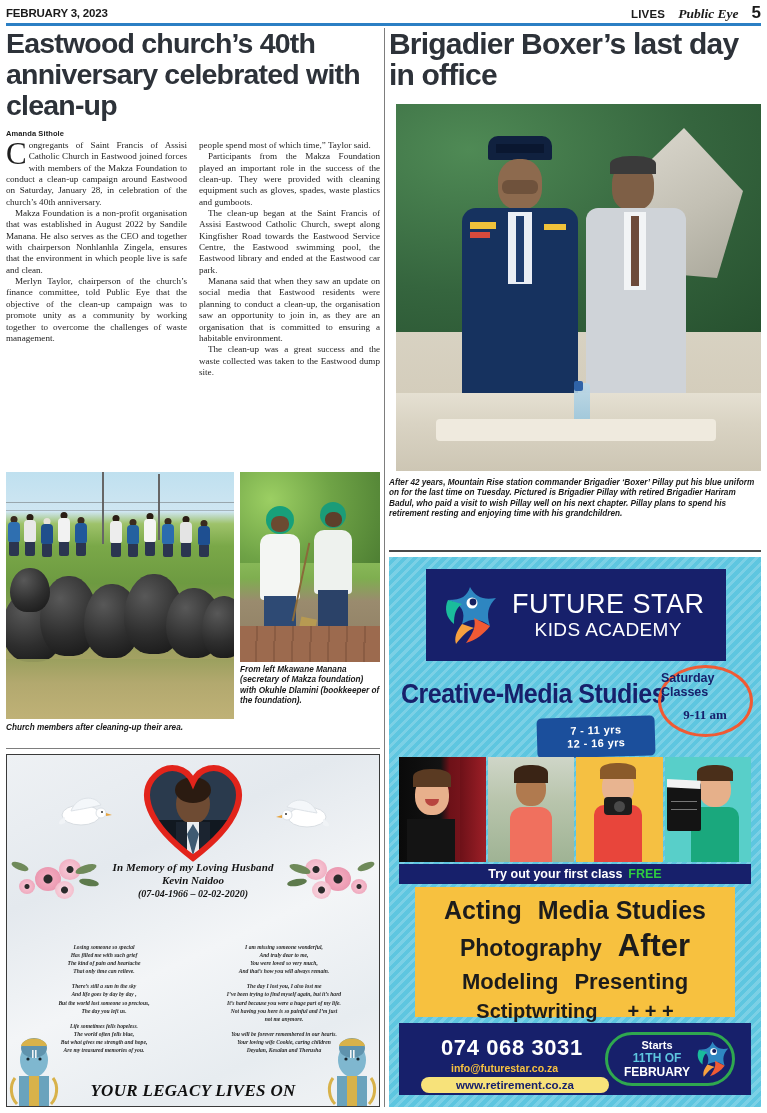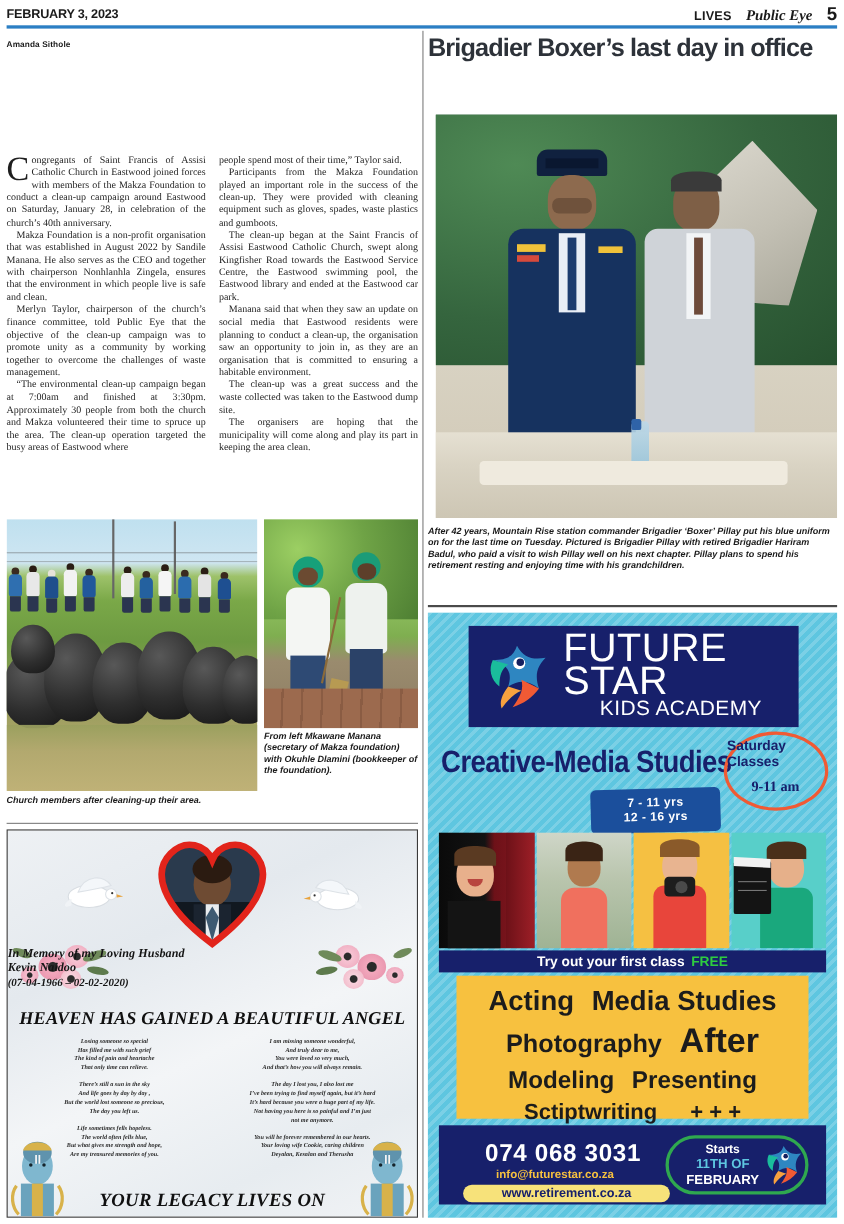--- a/index.html
+++ b/index.html
@@ -45,21 +45,21 @@
 
   
   .left-col { position:absolute; left:6px; top:28px; width:374px; }
   .headline {
     font-family:"Liberation Sans", sans-serif;
     font-weight:bold; font-size:28.5px; line-height:31px;
     color:#2d3239; letter-spacing:-0.8px;
   }
   .headline-r {
     font-family:"Liberation Sans", sans-serif;
-    font-weight:bold; font-size:23px; line-height:31px;
+    font-weight:bold; font-size:30px; line-height:31px;
     color:#2d3239; letter-spacing:-0.8px;
   }
   .byline {
     font-family:"Liberation Sans", sans-serif;
     font-weight:bold; font-size:7.5px; color:#1a1a1a;
     margin-top:8px; letter-spacing:0.1px;
   }
   .body-cols {
     position:absolute; left:6px; top:140px; width:374px; height:330px;
     display:flex; gap:12px;
@@ -118,21 +118,21 @@
   .memorial {
     position:absolute; left:6px; top:754px; width:374px; height:353px;
     border:1.5px solid #3a3a3a; overflow:hidden;
     background: linear-gradient(155deg,#eef1f4 0%,#e4e9ee 30%,#f3f5f7 55%,#e7ecf0 80%,#f1f3f5 100%);
   }
   .mem-heart {
     position:absolute; left:50%; top:3px; transform:translateX(-50%);
     width:112px; height:104px;
   }
   .mem-dove { position:absolute; }
-  .mem-lines { position:absolute; left:0; right:0; top:106px; text-align:left; }
+  .mem-lines { position:absolute; left:0; right:0; top:106px; text-align:center; }
   .mem-l1 {
     font-family:"Liberation Serif", serif; font-weight:bold; font-style:italic;
     font-size:11px; color:#141414; letter-spacing:0.1px;
   }
   .mem-l2 {
     font-family:"Liberation Serif", serif; font-weight:bold; font-style:italic;
     font-size:11px; color:#141414; margin-top:1px;
   }
   .mem-l3 {
     font-family:"Liberation Serif", serif; font-weight:bold; font-style:italic;
@@ -171,21 +171,21 @@
       repeating-linear-gradient(135deg, rgba(255,255,255,.18) 0 3px, rgba(255,255,255,0) 3px 7px),
       #5ec6e0;
   }
   .fs-logobox {
     position:absolute; left:37px; top:12px; width:300px; height:92px;
     background:#17206b; display:flex; align-items:center; gap:10px; padding-left:14px;
   }
   .fs-logo-star { width:62px; height:62px; position:relative; flex:0 0 auto; }
   .fs-logo-text { display:flex; flex-direction:column; }
   .fs-title {
-    font-family:"Liberation Sans", sans-serif; font-size:36px; font-weight:normal;
+    font-family:"Liberation Sans", sans-serif; font-size:27px; font-weight:normal;
     color:#ffffff; letter-spacing:0.5px; line-height:30px;
   }
   .fs-sub {
     font-family:"Liberation Sans", sans-serif; font-size:19px; font-weight:normal;
     color:#ffffff; letter-spacing:0.4px; line-height:22px; text-align:center;
   }
   .fs-course {
     position:absolute; left:12px; top:120px;
     font-family:"Liberation Sans", sans-serif; font-weight:bold; font-size:25px;
     color:#17206b; letter-spacing:-0.5px; transform:scaleY(1.12);
@@ -291,37 +291,36 @@
       <span class="mast-news">LIVES</span>
       <span class="mast-pub">Public Eye</span>
       <span class="mast-pg">5</span>
     </div>
   </div>
   <div class="mast-rule"></div>
 
   <div class="vrule" style="left:384px; top:28px; height:1079px;"></div>
 
   <div class="left-col">
+    <div class="headline">Eastwood church’s 40th anniversary celebrated with clean-up</div>
     <div class="byline">Amanda Sithole</div>
   </div>
 
   <div class="body-cols">
     <div class="bcol">
       <p class="first"><span class="dropcap">C</span><span>ongregants of Saint Francis of Assisi Catholic Church in Eastwood joined forces with members of the Makza Foundation to conduct a clean-up campaign around Eastwood on Saturday, January 28, in celebration of the church’s 40th anniversary.</span></p>
       <p>Makza Foundation is a non-profit organisation that was established in August 2022 by Sandile Manana. He also serves as the CEO and together with chairperson Nonhlanhla Zingela, ensures that the environment in which people live is safe and clean.</p>
       <p>Merlyn Taylor, chairperson of the church’s finance committee, told Public Eye that the objective of the clean-up campaign was to promote unity as a community by working together to overcome the challenges of waste management.</p>
-      <p>“The environmental clean-up campaign began at 7:00am and finished at 3:30pm. Approximately 30 people from both the church and Makza volunteered their time to spruce up the area. The clean-up operation targeted the busy areas of Eastwood where</p>
     </div>
     <div class="bcol">
-      <p class="first">people spend most of their time,” Taylor said.</p>
+      <p class="first">people spend most of which time,” Taylor said.</p>
       <p>Participants from the Makza Foundation played an important role in the success of the clean-up. They were provided with cleaning equipment such as gloves, spades, waste plastics and gumboots.</p>
       <p>The clean-up began at the Saint Francis of Assisi Eastwood Catholic Church, swept along Kingfisher Road towards the Eastwood Service Centre, the Eastwood swimming pool, the Eastwood library and ended at the Eastwood car park.</p>
       <p>Manana said that when they saw an update on social media that Eastwood residents were planning to conduct a clean-up, the organisation saw an opportunity to join in, as they are an organisation that is committed to ensuring a habitable environment.</p>
       <p>The clean-up was a great success and the waste collected was taken to the Eastwood dump site.</p>
-      <p>The organisers are hoping that the municipality will come along and play its part in keeping the area clean.</p>
     </div>
   </div>
 
   <div class="ph photo-big">
     <div class="scene-cleanup">
       <div class="pole" style="left:96px; top:0; height:72px;"></div>
       <div class="pole" style="left:152px; top:2px; height:66px;"></div>
       <div style="position:absolute; left:0; top:30px; width:100%; height:1px; background:rgba(90,90,90,.45);"></div>
       <div style="position:absolute; left:0; top:38px; width:100%; height:1px; background:rgba(90,90,90,.35);"></div>
 
@@ -523,21 +522,20 @@
       <div style="position:absolute; right:72px; top:124px; width:20px; height:7px; background:#5d7a4c; border-radius:50%; transform:rotate(-10deg);"></div>
       <div style="position:absolute; right:4px; top:108px; width:18px; height:7px; background:#6f8a5a; border-radius:50%; transform:rotate(-22deg);"></div>
     </div>
 
     <div class="mem-lines">
       <div class="mem-l1">In Memory of my Loving Husband</div>
       <div class="mem-l2">Kevin Naidoo</div>
       <div class="mem-l3">(07-04-1966 – 02-02-2020)</div>
     </div>
 
-    <div class="mem-head">HEAVEN HAS GAINED A BEAUTIFUL ANGEL</div>
 
     <div class="mem-verses">
       <div class="vcol">
         <div class="vstanza" style="white-space:pre-line;">Losing someone so special
 Has filled me with such grief
 The kind of pain and heartache
 That only time can relieve.</div>
         <div class="vstanza" style="white-space:pre-line;">There’s still a sun in the sky
 And life goes by day by day ,
 But the world lost someone so precious,

